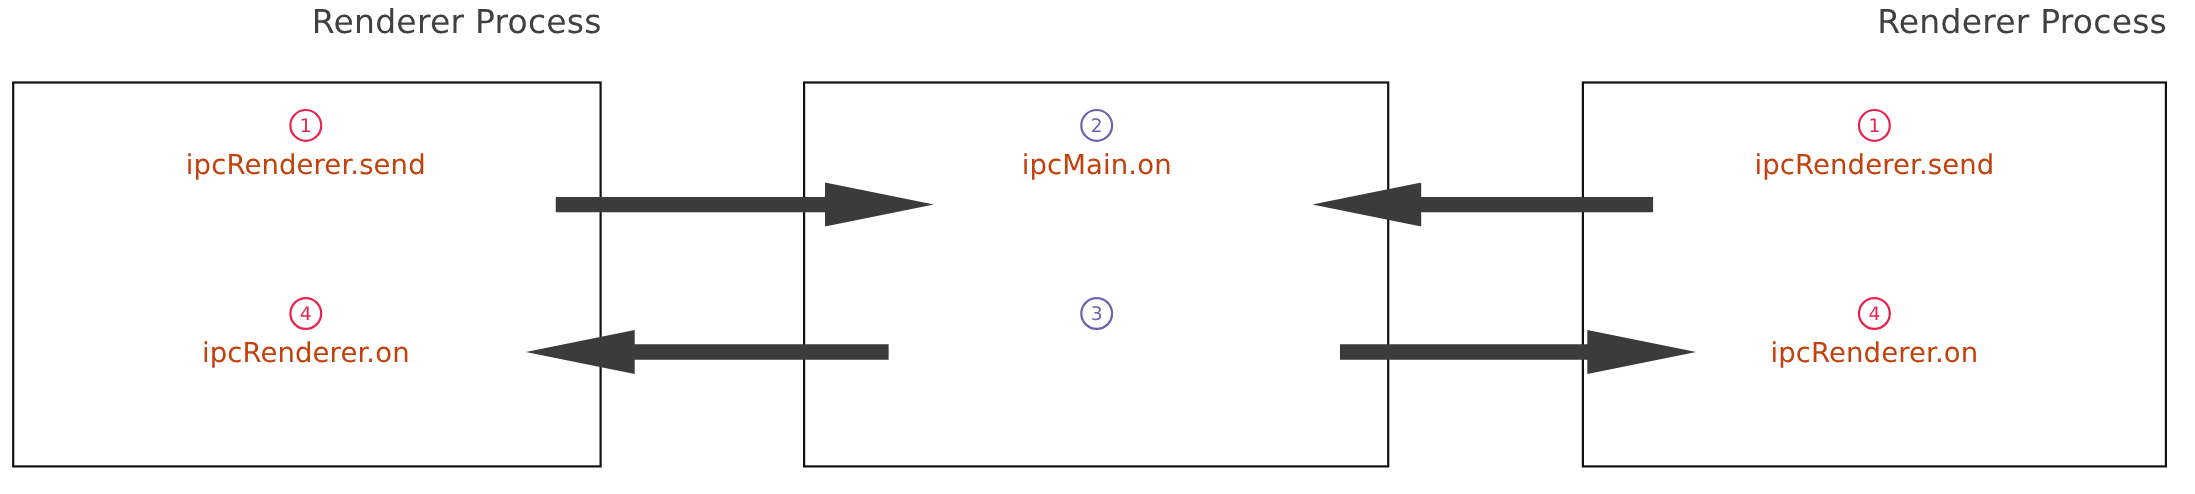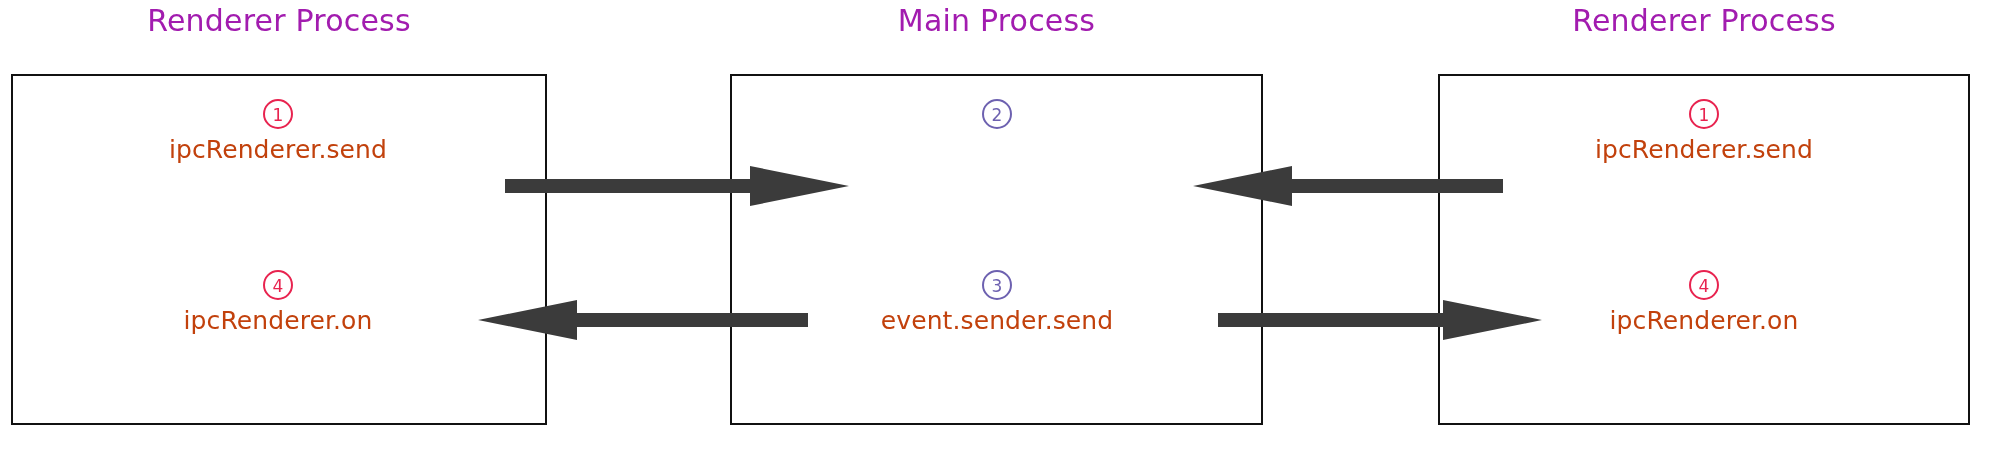--- a/index.html
+++ b/index.html
@@ -18,24 +18,24 @@
     background: #ffffff;
     overflow: hidden;
   }
 
   
   .col-title {
     position: absolute;
     top: 0px;
     height: 42px;
     line-height: 42px;
-    text-align: center;
+    text-align: right;
     font-size: 30px;
     font-weight: 400;
-    color: #a21caf;
+    color: #404040;
     letter-spacing: 0.2px;
     white-space: nowrap;
   }
   #title-left   { left: 11px;   width: 536px; }
   #title-main   { left: 730px;  width: 533px; }
   #title-right  { left: 1438px; width: 532px; }
 
   
   .proc-box {
     position: absolute;
@@ -95,42 +95,41 @@
   #arrow-2 { left: 478px;  top: 300px; width: 330px; }
   #arrow-3 { left: 1193px; top: 166px; width: 310px; }
   #arrow-4 { left: 1218px; top: 300px; width: 324px; }
 </style>
 </head>
 <body>
 
 <div id="canvas">
 
   <div class="col-title" id="title-left">Renderer Process</div>
-  <div class="col-title" id="title-main">Main Process</div>
   <div class="col-title" id="title-right">Renderer Process</div>
 
   <div class="proc-box" id="box-left"></div>
   <div class="proc-box" id="box-main"></div>
   <div class="proc-box" id="box-right"></div>
 
   <div class="step" id="step-l1">
     <span class="badge badge-red">1</span>
     <span class="step-label">ipcRenderer.send</span>
   </div>
   <div class="step" id="step-l2">
     <span class="badge badge-red">4</span>
     <span class="step-label">ipcRenderer.on</span>
   </div>
 
   <div class="step" id="step-m1">
     <span class="badge badge-purple">2</span>
+    <span class="step-label">ipcMain.on</span>
   </div>
   <div class="step" id="step-m2">
     <span class="badge badge-purple">3</span>
-    <span class="step-label">event.sender.send</span>
   </div>
 
   <div class="step" id="step-r1">
     <span class="badge badge-red">1</span>
     <span class="step-label">ipcRenderer.send</span>
   </div>
   <div class="step" id="step-r2">
     <span class="badge badge-red">4</span>
     <span class="step-label">ipcRenderer.on</span>
   </div>

